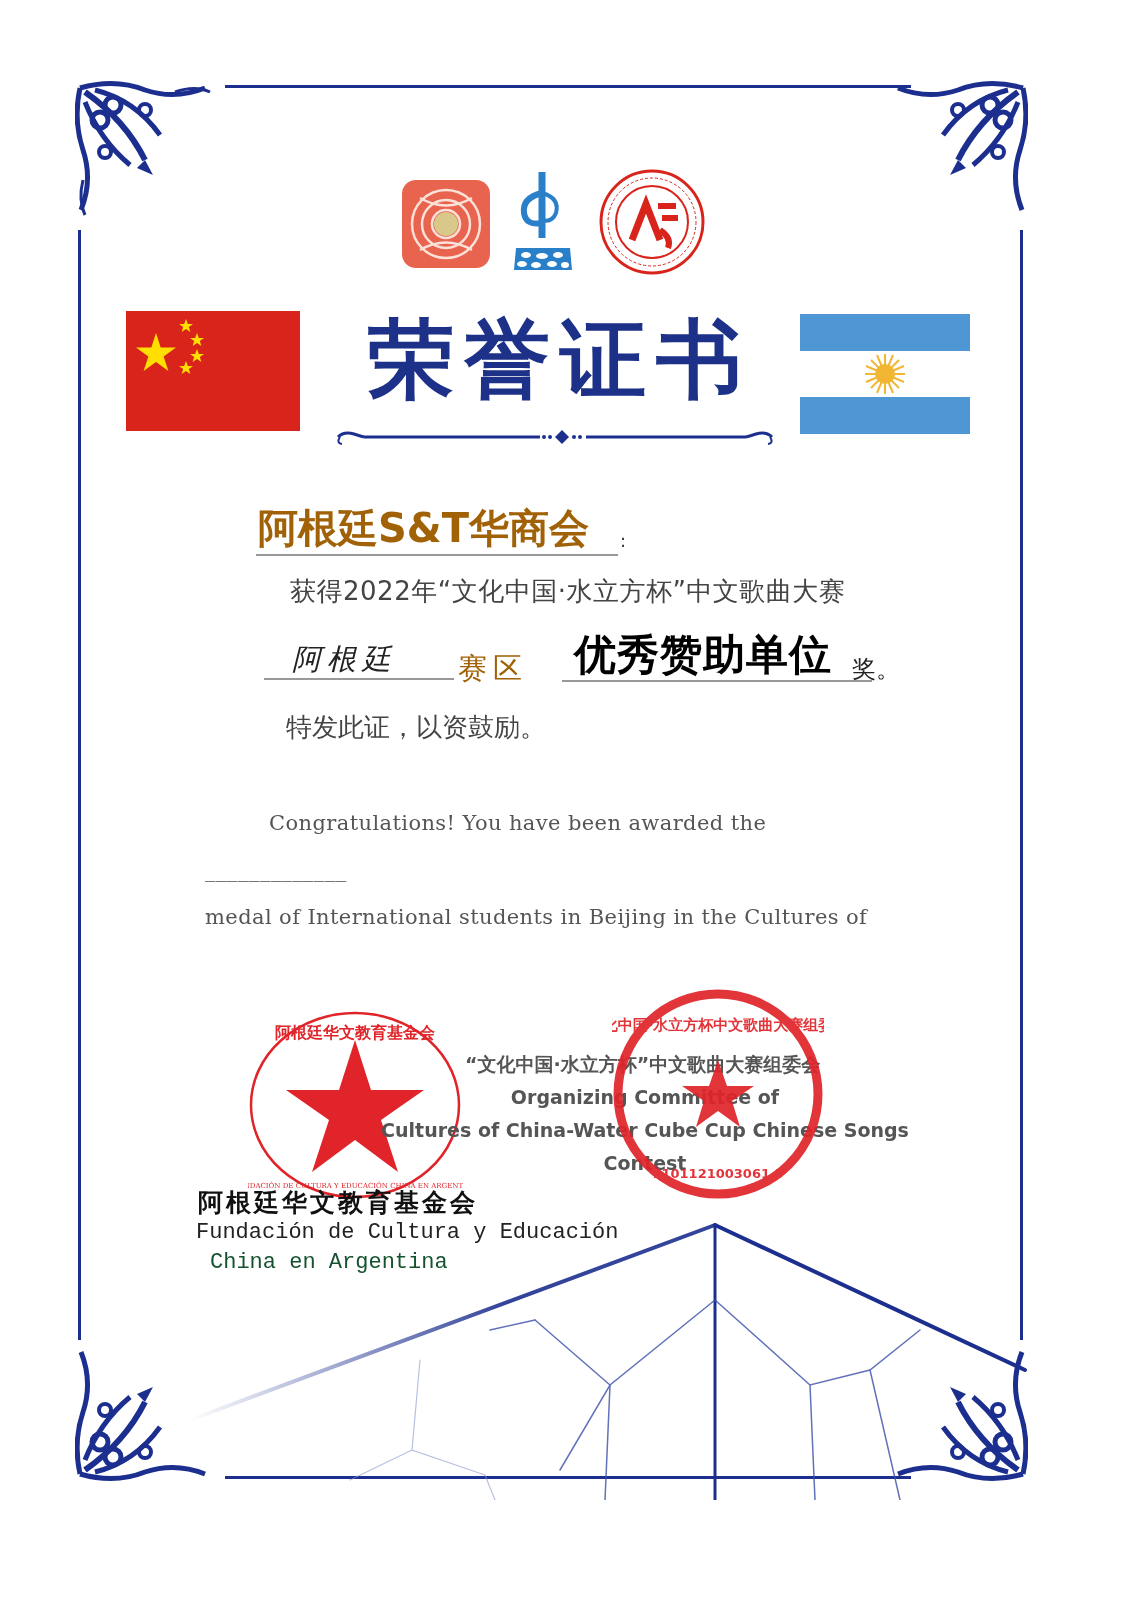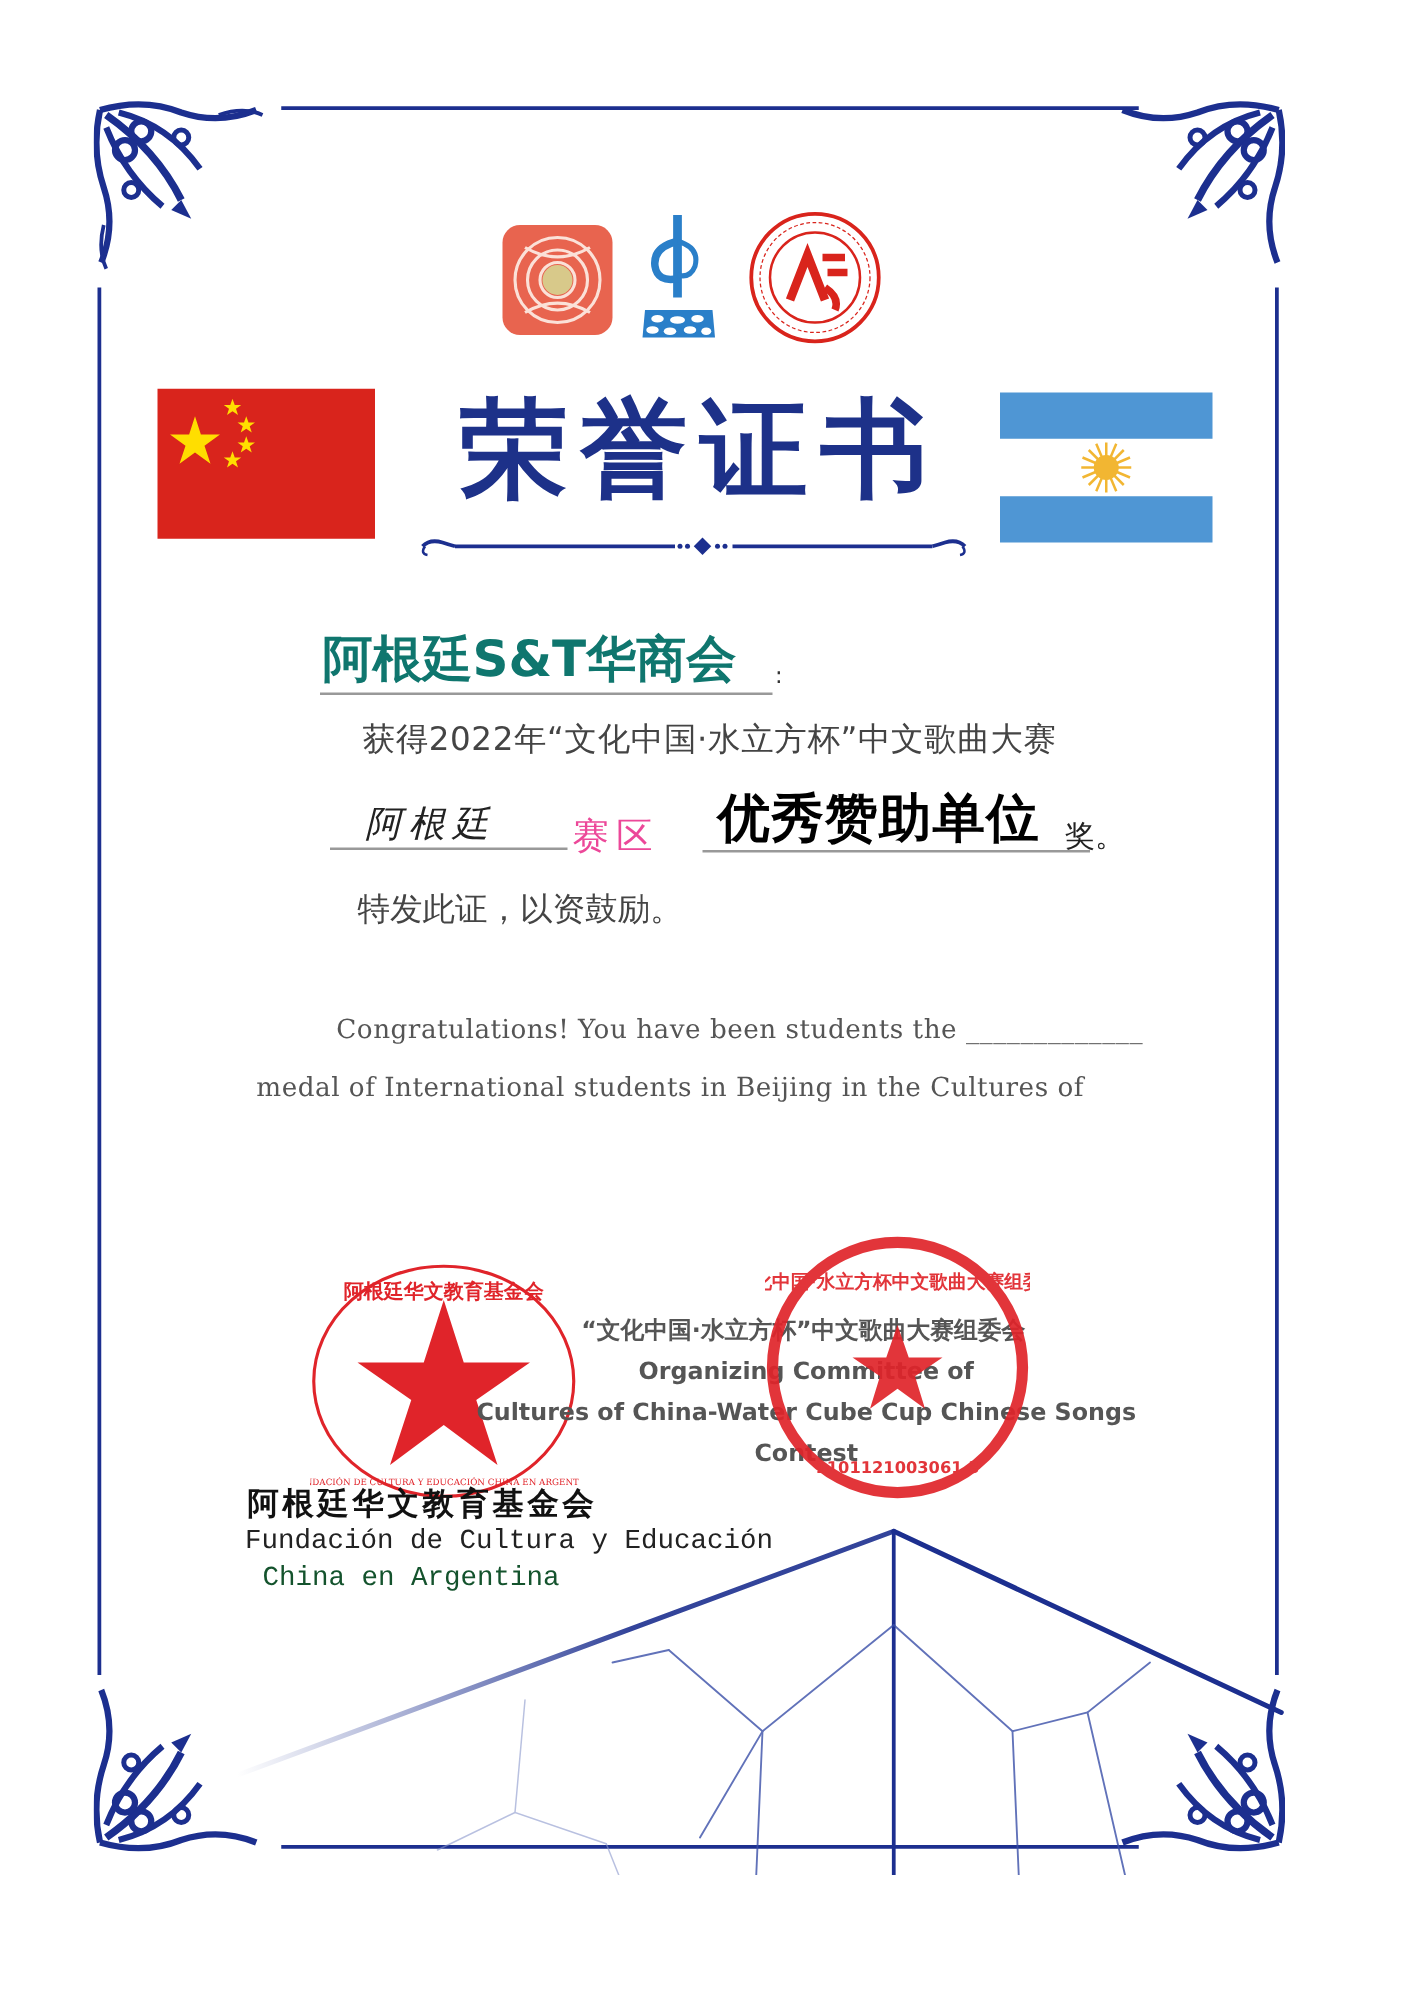--- a/index.html
+++ b/index.html
@@ -15,29 +15,29 @@
   .flag-cn { position: absolute; left: 126px; top: 311px; width: 174px; height: 120px; background: #d9241c; }
   .flag-ar { position: absolute; left: 800px; top: 314px; width: 170px; height: 120px; background: #fff; }
   .flag-ar .band { position: absolute; left: 0; width: 100%; height: 37px; background: #4f96d4; }
 
   .title { position: absolute; left: 340px; top: 300px; width: 440px; height: 120px;
            font-family: Liberation Serif, serif; font-weight: bold; font-size: 86px;
            color: #1d3189; letter-spacing: 10px; text-align: center; line-height: 120px; }
   .divider { position: absolute; left: 330px; top: 425px; width: 450px; height: 22px; }
 
   .recipient { position: absolute; left: 258px; top: 500px; font-weight: bold; font-size: 40px;
-               color: #0f766e; line-height: 56px; white-space: nowrap; }
+               color: #a16207; line-height: 56px; white-space: nowrap; }
   .recipient-underline { position: absolute; left: 256px; top: 554px; width: 362px; height: 2px; background: #999; }
   .colon { position: absolute; left: 620px; top: 530px; font-size: 18px; color: #333; }
 
   .line1 { position: absolute; left: 290px; top: 574px; font-size: 26px; color: #444; white-space: nowrap; letter-spacing: 0.5px; }
 
   .region { position: absolute; left: 292px; top: 640px; font-family: "DejaVu Serif", serif; font-size: 29px; color: #222; letter-spacing: 6px; font-style: italic; }
   .region-underline { position: absolute; left: 264px; top: 678px; width: 190px; height: 2px; background: #999; }
-  .region-label { position: absolute; left: 458px; top: 649px; font-family: "DejaVu Serif", serif; font-size: 29px; color: #ec4899; letter-spacing: 6px; }
+  .region-label { position: absolute; left: 458px; top: 649px; font-family: "DejaVu Serif", serif; font-size: 29px; color: #a16207; letter-spacing: 6px; }
   .award { position: absolute; left: 574px; top: 627px; font-weight: bold; font-size: 42px; color: #000000; letter-spacing: 1px; white-space: nowrap; }
   .award-underline { position: absolute; left: 562px; top: 680px; width: 310px; height: 2px; background: #999; }
   .award-suffix { position: absolute; left: 852px; top: 653px; font-family: "DejaVu Serif", serif; font-size: 24px; color: #222; white-space: nowrap; }
 
   .closing { position: absolute; left: 286px; top: 710px; font-size: 26px; color: #444; }
 
   .en-text { position: absolute; left: 205px; top: 800px; width: 710px;
              font-family: "DejaVu Serif", serif; font-size: 21px; color: #555; line-height: 47px; letter-spacing: 0.4px; }
   .en-text .indent { display: inline-block; width: 64px; }
 
@@ -209,21 +209,21 @@
 <div class="region">阿根廷</div>
 <div class="region-underline"></div>
 <div class="region-label">赛区</div>
 <div class="award">优秀赞助单位</div>
 <div class="award-underline"></div>
 <div class="award-suffix">奖。</div>
 
 <div class="closing">特发此证，以资鼓励。</div>
 
 <div class="en-text">
-  <div><span class="indent"></span><span>Congratulations! You have been students  the _____________</span></div>
+  <div><span class="indent"></span><span>Congratulations! You have been awarded  the _____________</span></div>
   <div>medal of International students in Beijing in the Cultures of</div>
 </div>
 
 <svg class="cube-art" viewBox="0 0 880 280">
   <defs>
     <linearGradient id="fadeL" x1="0" y1="0" x2="1" y2="0">
       <stop offset="0" stop-color="#1c2f8f" stop-opacity="0"></stop>
       <stop offset="0.6" stop-color="#1c2f8f" stop-opacity="0.9"></stop>
     </linearGradient>
   </defs>

